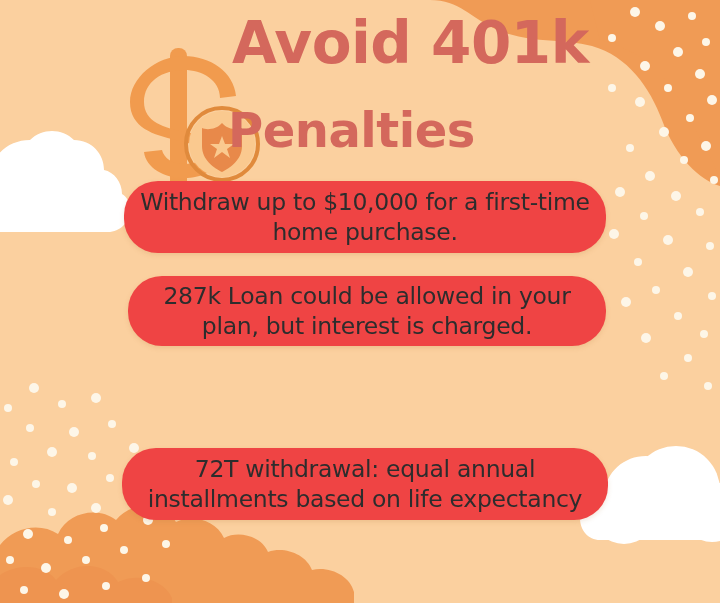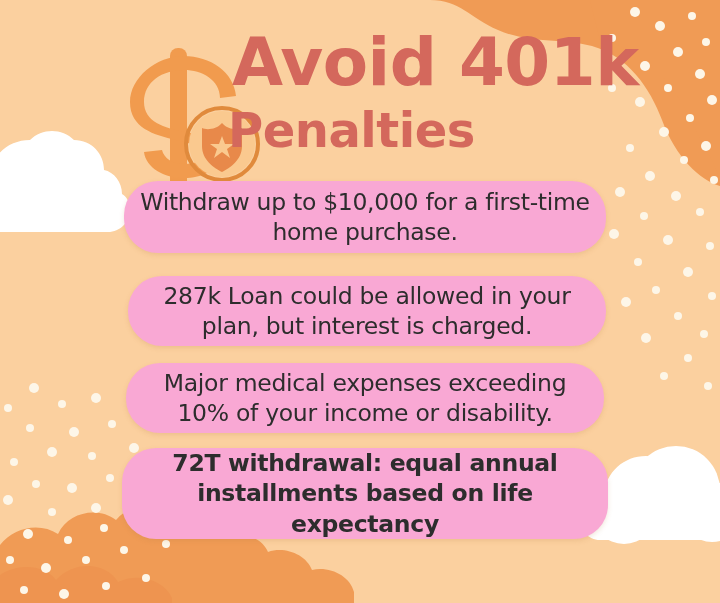--- a/index.html
+++ b/index.html
@@ -51,22 +51,22 @@
     font-family: "DejaVu Sans", sans-serif;
     font-weight: bold;
     color: #D4685C;
     letter-spacing: -0.5px;
     line-height: 1;
     white-space: nowrap;
   }
 
   #title-line-1 {
     left: 232px;
-    top: 16px;
-    font-size: 66px;
+    top: 0;
+    font-size: 58px;
   }
 
   #title-line-2 {
     left: 228px;
     top: 92px;
     font-size: 48px;
   }
 
   
   #money-icon {
@@ -84,21 +84,21 @@
     position: absolute;
     left: 0;
     top: 0;
     width: 720px;
     height: 603px;
     z-index: 6;
   }
 
   .card {
     position: absolute;
-    background: #f9a8d4;
+    background: #ef4444;
     border-radius: 34px;
     box-shadow: 0 2px 5px rgba(180, 120, 60, 0.18);
     display: flex;
     align-items: center;
     justify-content: flex-end;
     box-sizing: border-box;
     padding: 4px 14px;
   }
 
   .card-text {
@@ -106,21 +106,21 @@
     font-size: 23.5px;
     line-height: 1.28;
     color: #2D2D2D;
     text-align: center;
     letter-spacing: -0.3px;
   }
 
   #card-1 { left: 124px; top: 181px; width: 482px; height: 72px; }
   #card-2 { left: 128px; top: 276px; width: 478px; height: 70px; }
   #card-3 { left: 126px; top: 363px; width: 478px; height: 70px; }
-  #card-4 { left: 122px; top: 448px; width: 486px; height: 91px; font-weight: bold; }
+  #card-4 { left: 122px; top: 448px; width: 486px; height: 72px; }
 </style>
 </head>
 <body>
 
 <div id="poster">
 
   <div class="deco-layer">
     <svg class="deco-svg" viewBox="0 0 720 603" xmlns="http://www.w3.org/2000/svg">
 
       <path d="M430,0 C460,0 470,18 498,30 C530,44 560,38 592,46
@@ -260,23 +260,20 @@
   <div id="cards">
 
     <div class="card" id="card-1">
       <div class="card-text">Withdraw up to $10,000 for a first-time home purchase.</div>
     </div>
 
     <div class="card" id="card-2">
       <div class="card-text">287k Loan could be allowed in your plan, but interest is charged.</div>
     </div>
 
-    <div class="card" id="card-3">
-      <div class="card-text">Major medical expenses exceeding 10% of your income or disability.</div>
-    </div>
 
     <div class="card" id="card-4">
       <div class="card-text">72T withdrawal: equal annual installments based on life expectancy</div>
     </div>
 
   </div>
 
 </div>
 
 </body></html>

